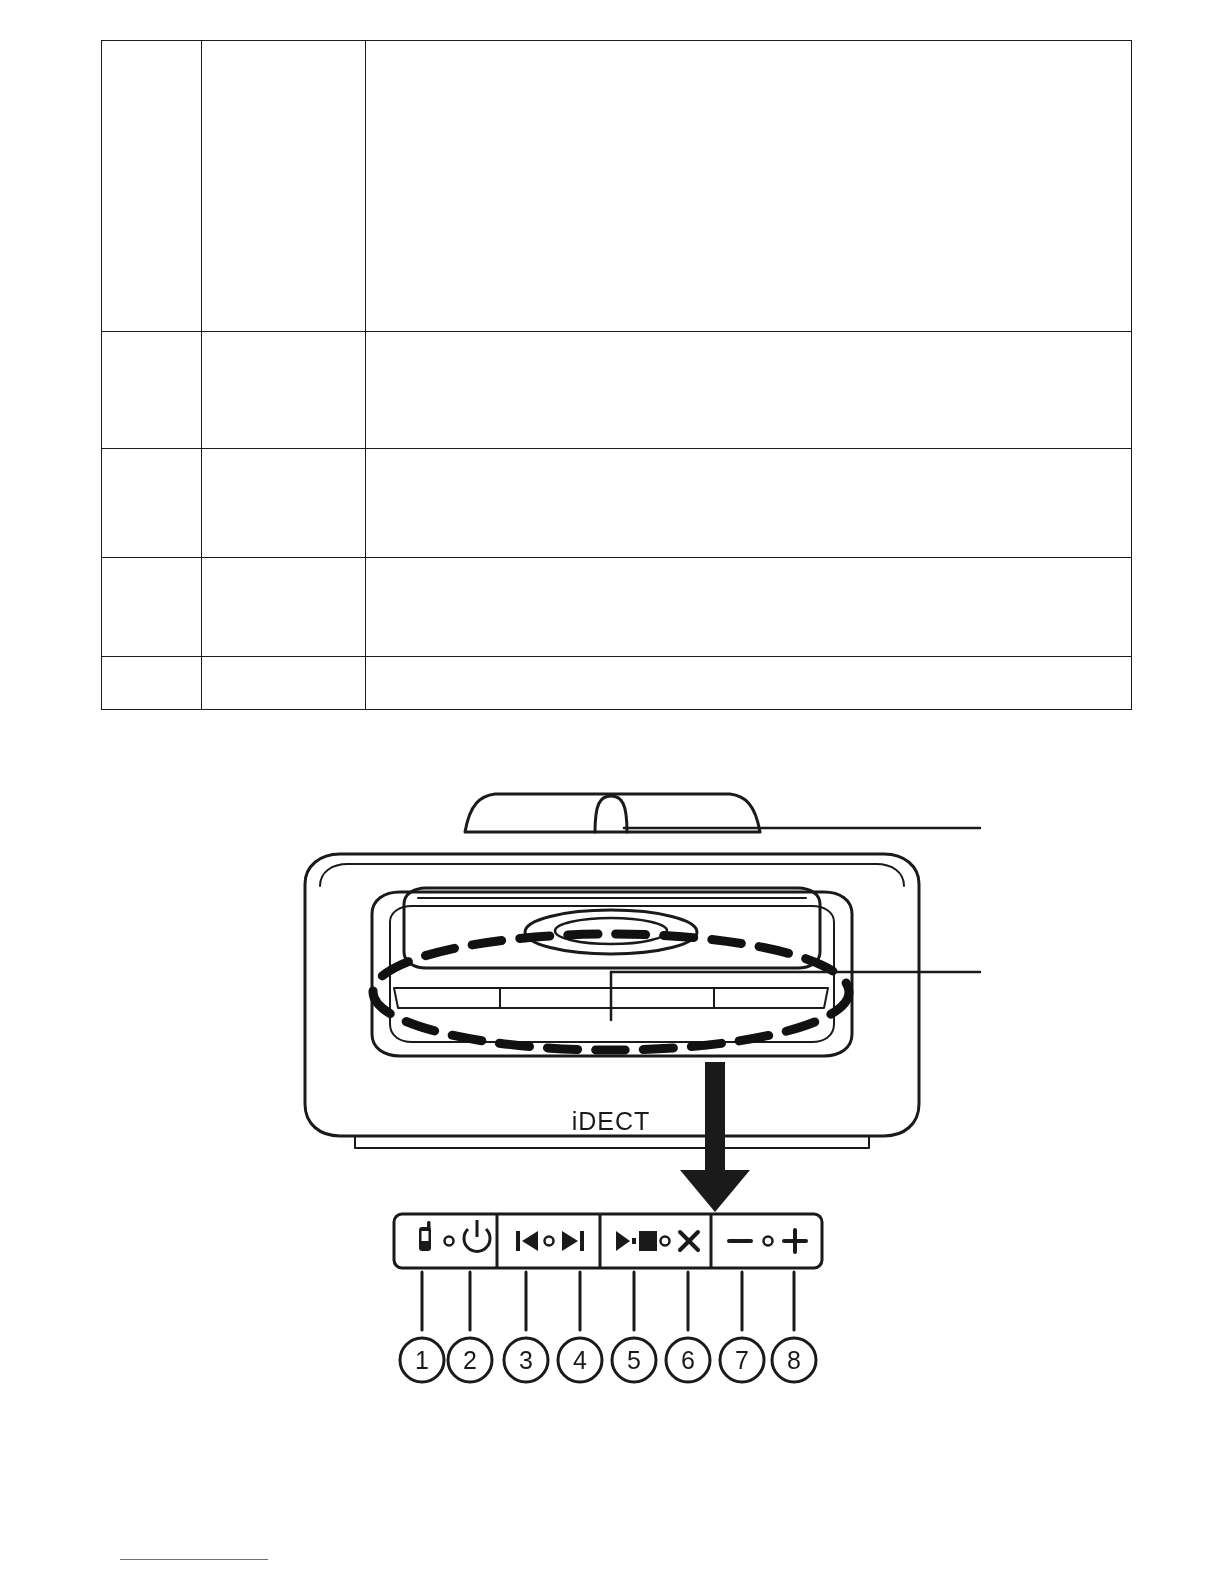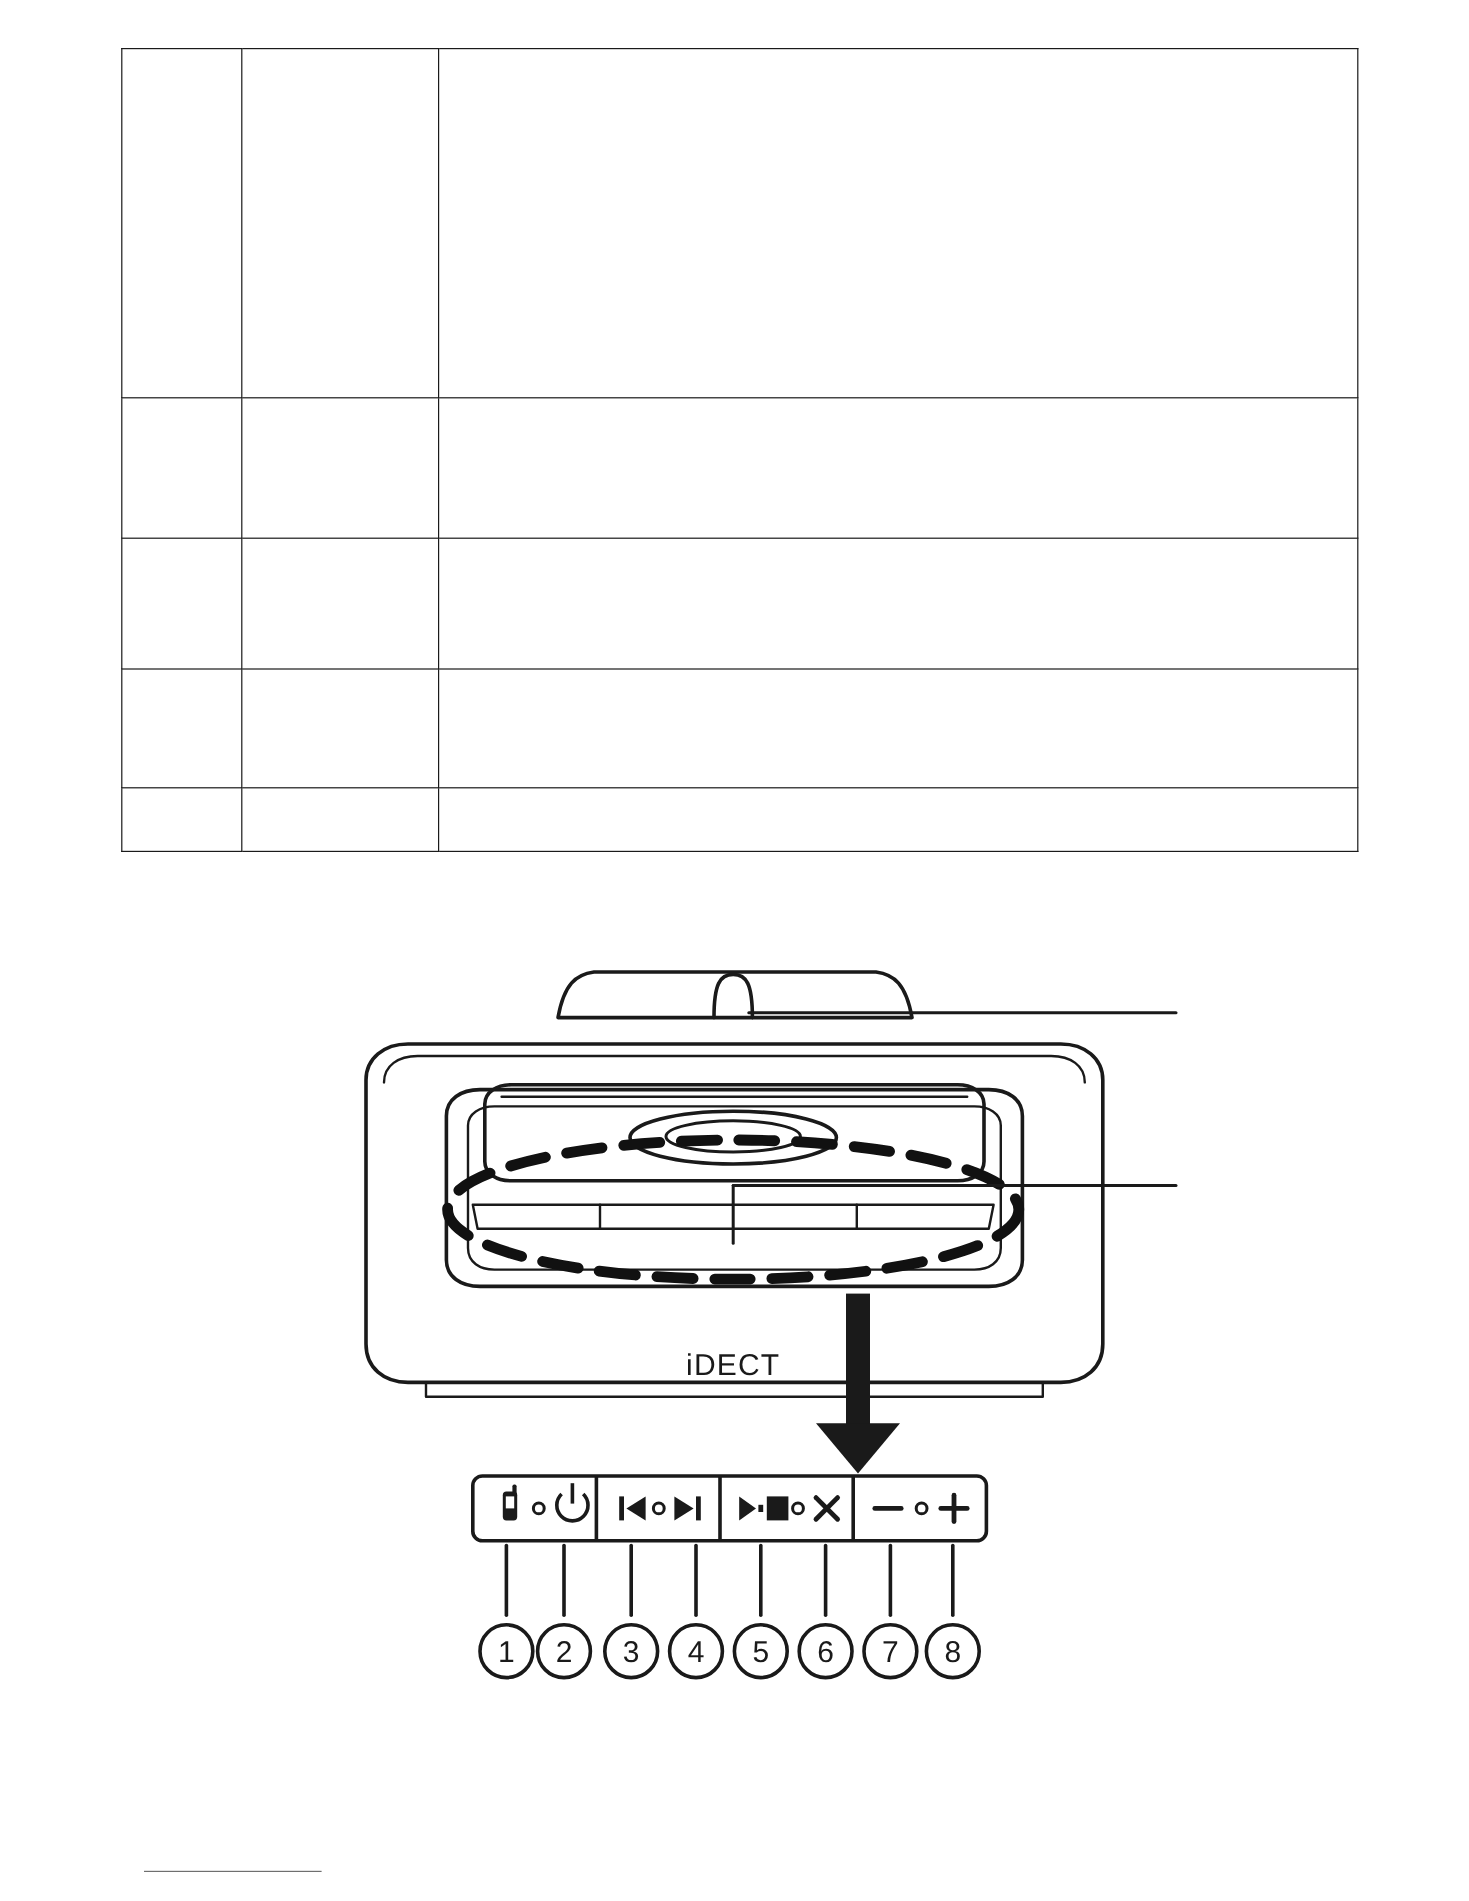--- a/index.html
+++ b/index.html
@@ -39,21 +39,21 @@
   .row-1 td { height: 278px; }
   .row-2 td { height: 104px; }
   .row-3 td { height: 96px; }
   .row-4 td { height: 86px; }
   .row-5 td { height: 40px; }
 
   
   .figure {
     position: absolute;
     left: 0;
-    top: 716px;
+    top: 700px;
     width: 1173px;
     height: 760px;
   }
   .figure svg {
     display: block;
   }
 
   
   .footer-rule {
     position: absolute;

